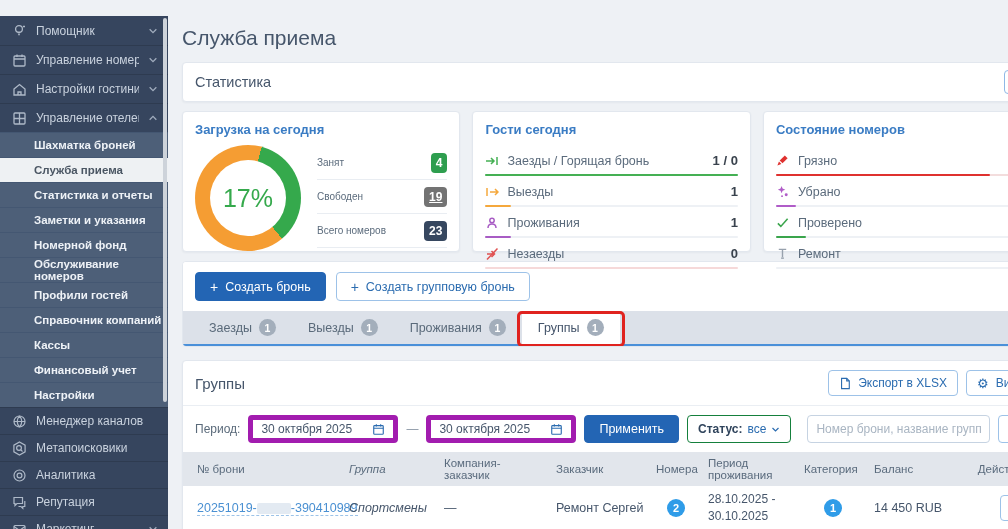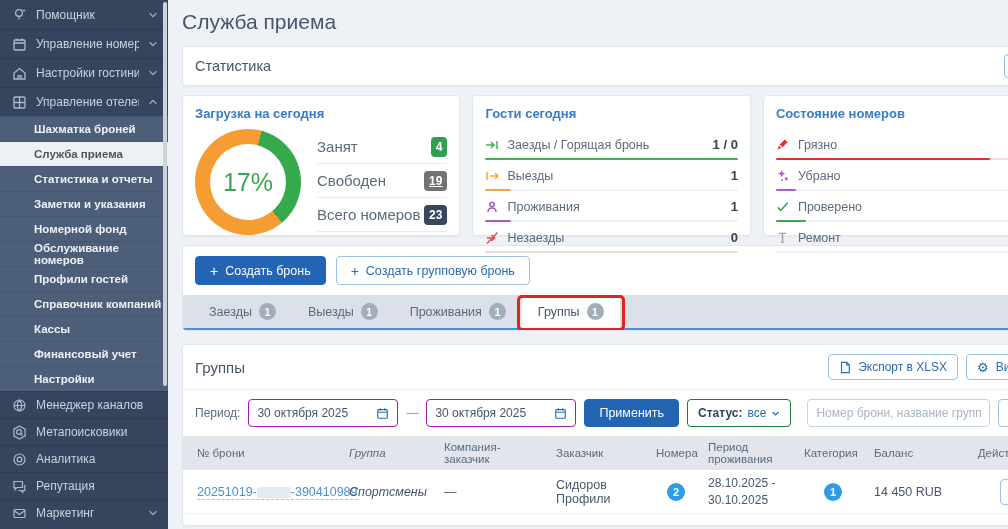--- a/index.html
+++ b/index.html
@@ -1,18 +1,18 @@
 <!DOCTYPE html>
 <html><head>
 <meta charset="utf-8">
 <style>
   * { box-sizing: border-box; }
   html,body { margin:0; padding:0; width:1008px; height:529px; overflow:hidden;
     font-family:"Liberation Sans","DejaVu Sans",sans-serif; background:#eef1f5; }
-  .app { display:flex; width:1008px; height:409px; }
+  .app { display:flex; width:1008px; height:409px;margin-top:16px; }
 
   
   .sidebar { width:168px; height:529px; background:#36455e; flex:0 0 168px; position:relative; }
   .nav-top { height:29px; display:flex; align-items:center; gap:9px; padding:0 10px 0 12px;
     color:#c9d2de; font-size:12px; border-top:1px solid #2e3b50; cursor:pointer; }
   .nav-top:first-child { border-top:none; }
   .nav-top .ic { width:15px; height:15px; flex:0 0 15px; color:#aeb9c8; display:grid; place-items:center; }
   .nav-top .lbl { flex:1; white-space:nowrap; overflow:hidden; }
   .chev { width:10px; height:10px; color:#9fabbc; flex:0 0 10px; }
   .submenu-item { height:25px; display:flex; align-items:center; padding-left:34px;
@@ -39,21 +39,21 @@
 
   .occ-body { display:flex; gap:16px; }
   .donut-wrap { width:106px; height:106px; position:relative; flex:0 0 106px; }
   .donut { width:106px; height:106px; border-radius:50%; }
   .donut::after { content:""; position:absolute; inset:15px; background:#fff; border-radius:50%; }
   .donut-label { position:absolute; inset:0; display:grid; place-items:center;
     font-size:25px; z-index:1; }
   .legend { flex:1; margin-top:1px; }
   .legend-row { display:flex; justify-content:space-between; align-items:center;
     height:34px; border-bottom:1px solid #e9edf2; }
-  .legend-label { font-size:15px; color:#5b6b7c; }
+  .legend-label { font-size:10px; color:#5b6b7c; }
   .legend-badge { min-width:14px; padding:3px 5px; border-radius:4px; color:#fff;
     font-weight:bold; font-size:12px; text-align:center; }
 
   .metric-row { padding-top:5px; }
   .m-top { display:flex; align-items:center; gap:8px; height:21px; }
   .m-top .mic { width:14px; height:14px; flex:0 0 14px; display:grid; place-items:center; }
   .m-label { flex:1; font-size:12.5px; color:#5b6b7c; white-space:nowrap; }
   .m-value { font-weight:bold; font-size:13px; color:#39424d; }
   .m-track { height:2px; margin-top:3px; position:relative; border-radius:1px; }
   .m-fill { position:absolute; left:0; top:0; height:2px; border-radius:1px; }
@@ -80,21 +80,21 @@
     height:182px; box-shadow:0 1px 2px rgba(40,60,90,.05); }
   .g-head { display:flex; justify-content:space-between; align-items:center;
     padding:9px 12px; border-bottom:1px solid #eaeef3; }
   .g-title { font-size:15px; color:#46566b; }
   .g-head-btns { display:flex; gap:8px; }
   .btn-sm { height:26px; padding:0 10px; font-size:12px; }
   .gear-glyph { font-size:13px; line-height:1; }
 
   .g-filter { display:flex; align-items:center; gap:8px; padding:9px 12px; }
   .f-label { font-size:12px; color:#5a6a7a; }
-  .date-input { width:150px; height:28px; border:1px solid #a21caf; border-radius:4px;
+  .date-input { width:150px; height:28px; border:5px solid #a21caf; border-radius:4px;
     background:#fff; display:flex; align-items:center; justify-content:space-between;
     padding:0 8px; font-size:12px; color:#46566b; cursor:pointer; }
   .dash { color:#8a97a5; font-size:12px; }
   .btn-apply { height:28px; font-size:12.5px; }
   .status-btn { height:28px; border:1px solid #15803d; border-radius:4px; background:#fff;
     display:flex; align-items:center; gap:5px; padding:0 10px; font-size:12px; cursor:pointer; }
   .status-strong { font-weight:bold; color:#30445c; }
   .status-val { color:#2b6cb0; }
   .f-spacer { flex:1; }
   .search-input { width:183px; height:28px; border:1px solid #c6d3e2; border-radius:4px;
@@ -553,21 +553,21 @@
         <span class="c c8">Баланс</span>
         <span class="c c9">Действие</span>
       </div>
 
       <div class="t-row">
         <span class="c c1">
           <span class="booking-link"><span>20251019-</span><span class="redacted"></span><span>-390410989</span></span>
         </span>
         <span class="c c2">Спортсмены</span>
         <span class="c c3">—</span>
-        <span class="c c4">Сидоров Профили</span>
+        <span class="c c4">Ремонт Сергей</span>
         <span class="c c5">
           <span class="circle-badge" style="background: rgb(47, 156, 232);">2</span>
         </span>
         <span class="c c6 period-cell">
           <span>28.10.2025 -</span><br>
           <span>30.10.2025</span>
         </span>
         <span class="c c7">
           <span class="circle-badge" style="background: rgb(47, 156, 232);">1</span>
         </span>

